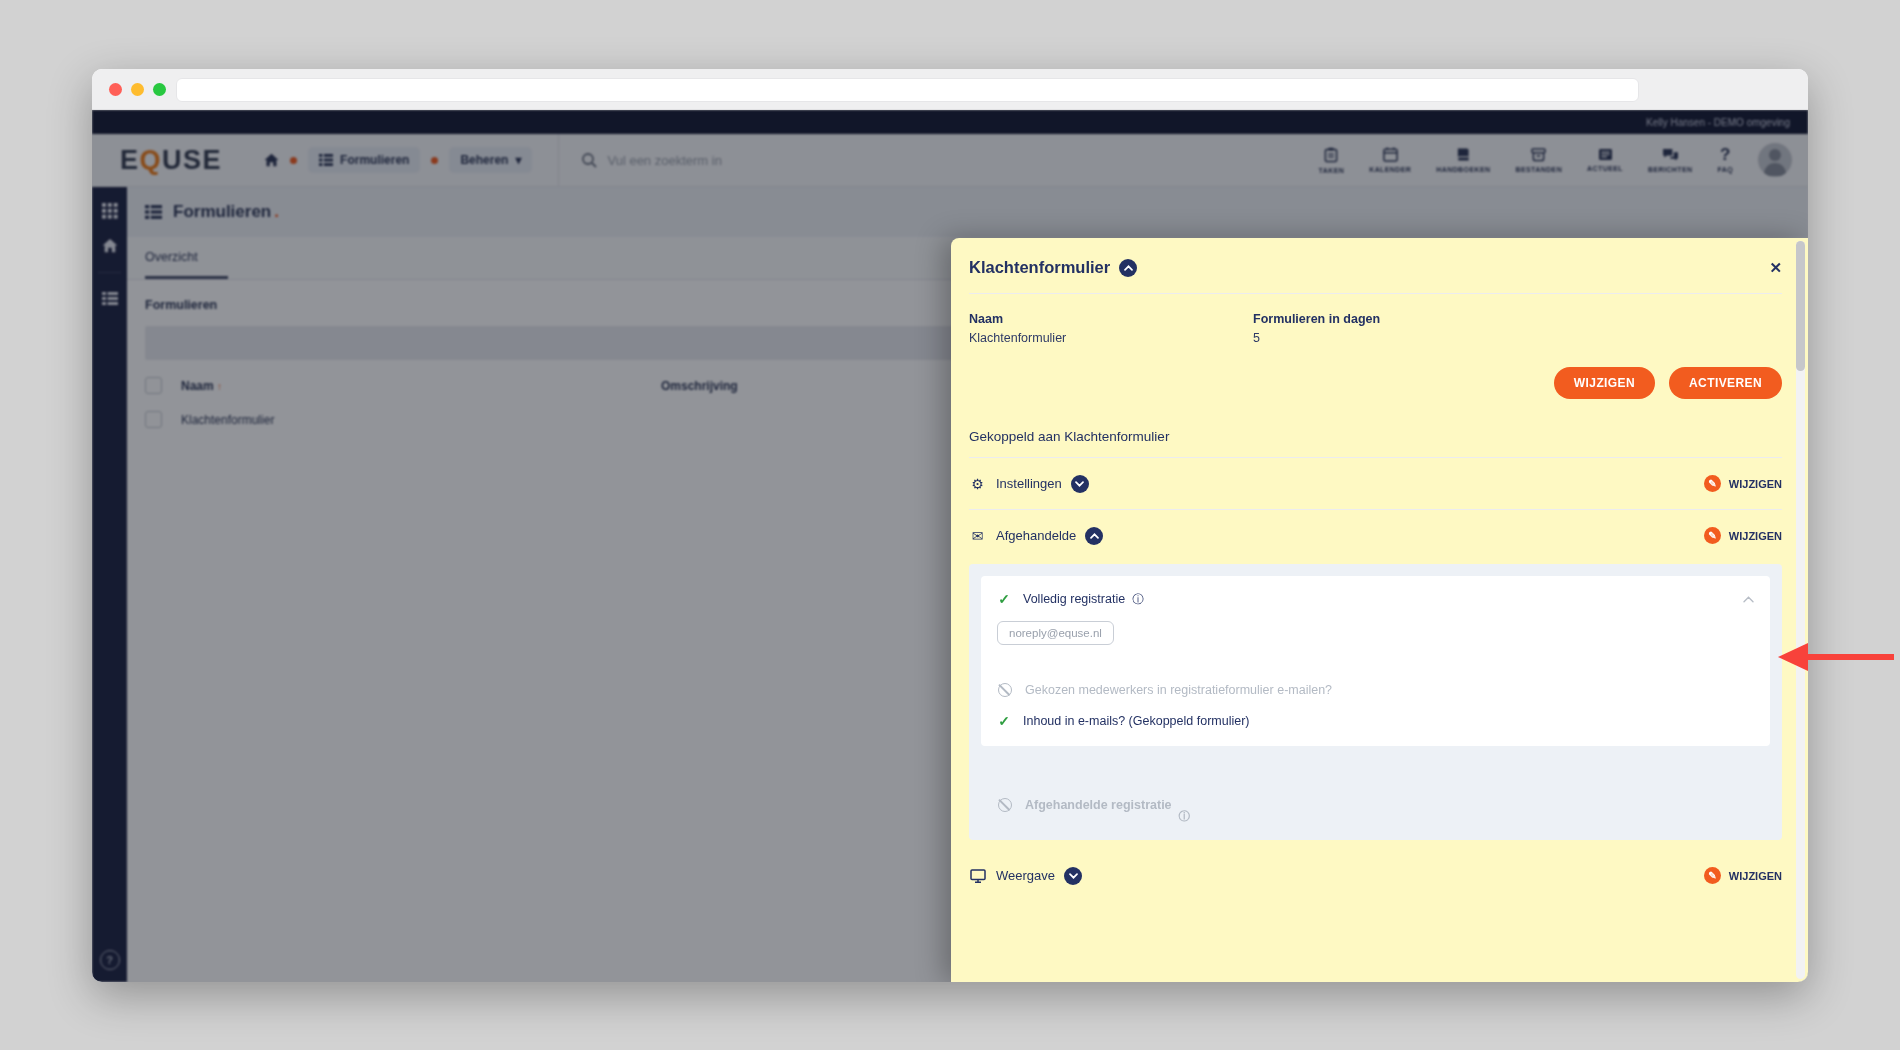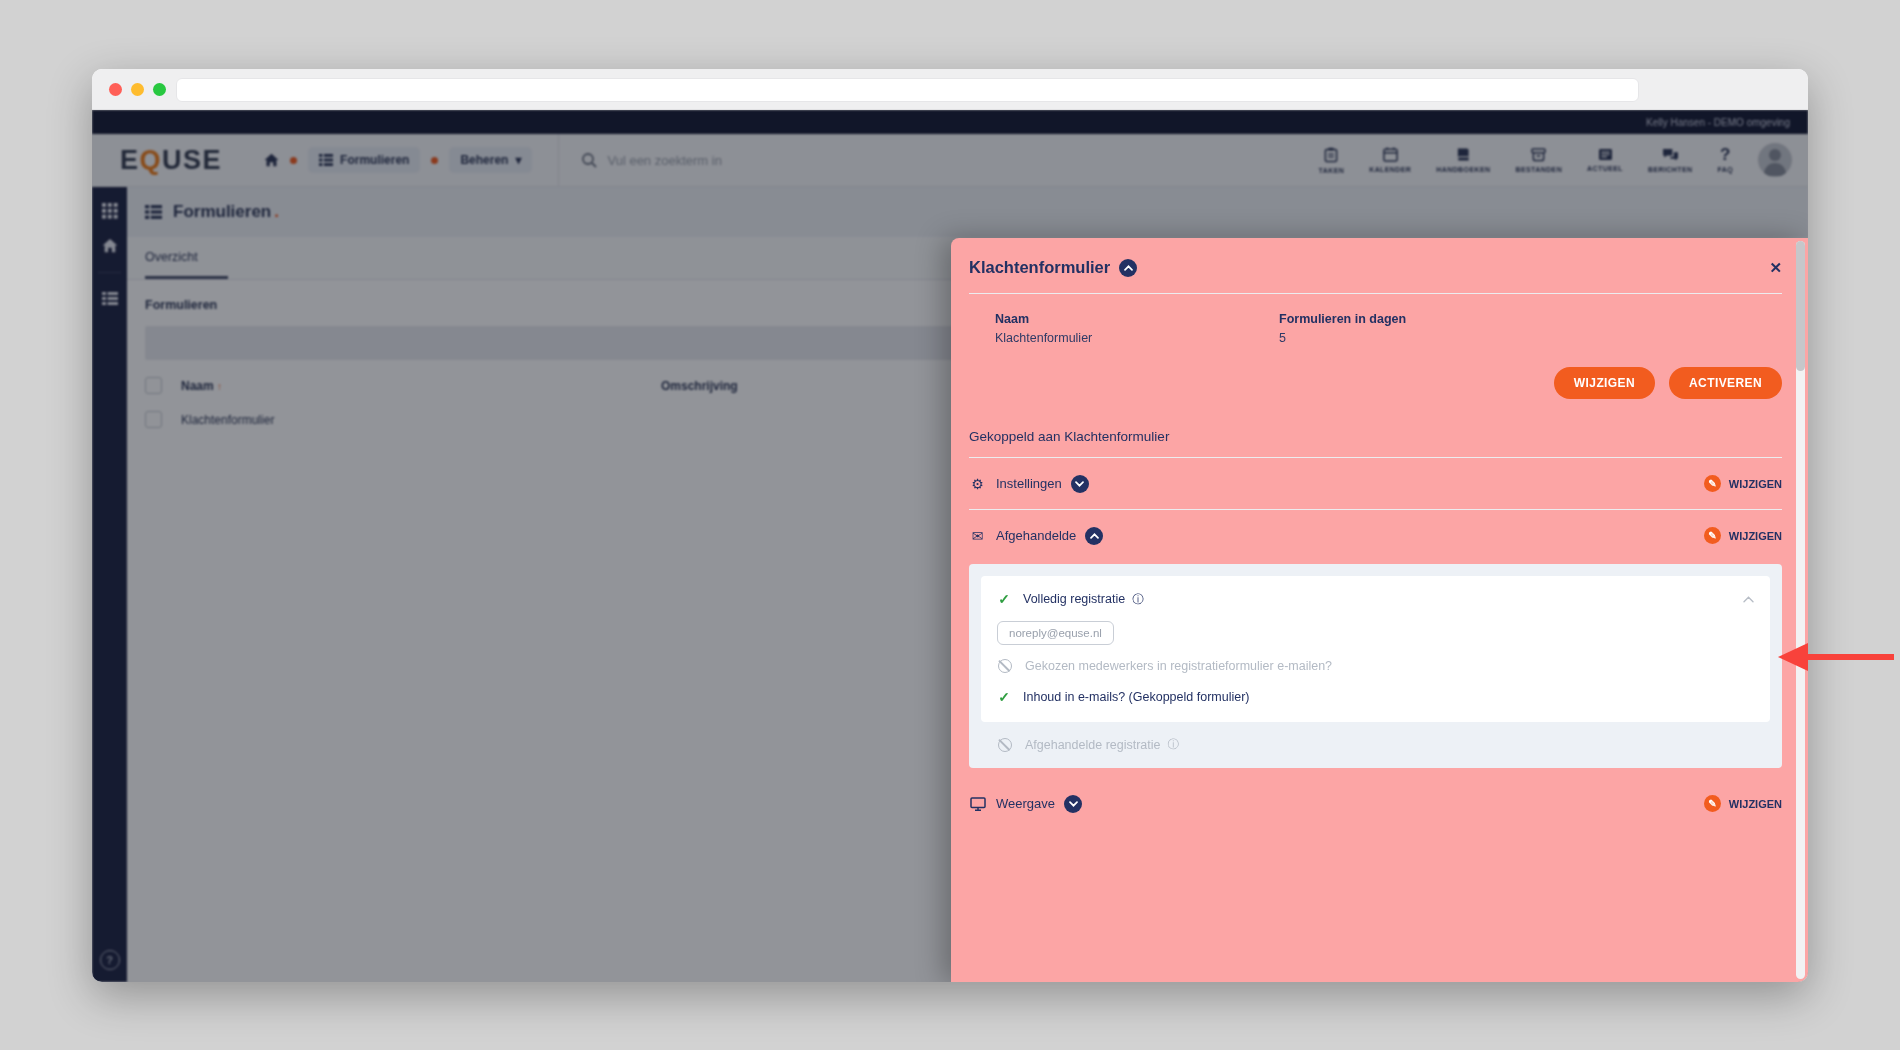--- a/index.html
+++ b/index.html
@@ -53,57 +53,57 @@
   .section-label{font-size:12.5px;font-weight:bold;color:#2c3655;}
   .toolbar{height:34px;background:#e8eaee;border-radius:2px;margin-top:14px;}
   .t-head,.t-row{display:flex;align-items:center;margin-top:17px;}
   .t-col1{width:516px;display:flex;align-items:center;gap:19px;}
   .cb{width:15px;height:15px;border:1px solid #c3c7cd;border-radius:3px;background:#fdfdfd;cursor:pointer;flex:0 0 auto;}
   .th{font-size:12px;font-weight:bold;color:#2c3655;}
   .th .sort{color:#f25c1f;font-size:10px;}
   .td{font-size:12px;color:#2c3655;}
   .overlay{position:absolute;inset:0;background:rgba(14,17,28,0.45);}
   
-  .modal{position:absolute;top:128px;left:859px;right:0;bottom:0;background:#fca5a5;border-radius:8px 0 0 0;
+  .modal{position:absolute;top:128px;left:859px;right:0;bottom:0;background:#fef9c3;border-radius:8px 0 0 0;
          box-shadow:-8px 0 28px rgba(0,0,0,.28);padding:0 26px 0 18px;box-sizing:border-box;color:#233163;}
   .m-scroll{position:absolute;top:3px;right:3px;bottom:3px;width:9px;background:#f2f2f3;border-radius:5px;}
   .m-thumb{position:absolute;top:0;left:0;width:9px;height:130px;background:#c6c7ca;border-radius:5px;}
   .m-header{display:flex;align-items:center;padding:20px 0 16px;border-bottom:1px solid #ececef;}
   .m-title{font-size:16.5px;font-weight:bold;}
   .circle-chev{width:18px;height:18px;border-radius:50%;background:#233163;display:inline-flex;
                align-items:center;justify-content:center;margin-left:9px;cursor:pointer;flex:0 0 auto;}
   .circle-chev.down svg{transform:rotate(180deg);}
   .m-close{margin-left:auto;font-size:15px;font-weight:bold;cursor:pointer;color:#233163;}
-  .m-fields{display:grid;grid-template-columns:284px 1fr;row-gap:7px;margin-top:18px;margin-left:26px;}
+  .m-fields{display:grid;grid-template-columns:284px 1fr;row-gap:7px;margin-top:18px;}
   .f-label{font-size:12.5px;font-weight:bold;margin-bottom:5px;}
   .f-value{font-size:12.5px;color:#2e3a66;}
   .m-actions{display:flex;justify-content:flex-end;gap:14px;margin-top:22px;}
   .btn{background:#f25c1f;color:#fff;border:none;border-radius:16px;padding:9px 20px;
        font-size:12px;font-weight:bold;letter-spacing:.4px;font-family:inherit;cursor:pointer;}
   .m-linked{font-size:13.5px;font-weight:normal;margin-top:30px;padding-bottom:13px;border-bottom:1px solid #ececef;}
   .acc-row{display:flex;align-items:center;height:51px;}
   .acc-row.bordered{border-bottom:1px solid #ececef;}
   .acc-icon{width:17px;margin-right:10px;text-align:center;font-size:15px;line-height:0;color:#233163;}
   .acc-icon.glyph{font-size:14px;line-height:normal;}
   .acc-label{font-size:13px;}
   .acc-edit{margin-left:auto;display:flex;align-items:center;gap:8px;font-size:11px;font-weight:bold;cursor:pointer;}
   .pencil{width:17px;height:17px;border-radius:50%;background:#f25c1f;color:#fff;font-size:10px;
           display:flex;align-items:center;justify-content:center;}
   .bg-panel{background:#edf1f6;border-radius:4px;padding:12px;margin:3px 0 10px;}
   .bg-card{background:#fff;border-radius:4px;padding:15px 16px 17px;}
   .sub-row{display:flex;align-items:center;gap:12px;font-size:12.5px;}
   .check{color:#2f9e41;font-weight:bold;font-size:14px;width:14px;text-align:center;}
   .no-icon{width:12px;height:12px;border:1.5px solid #b3bac4;border-radius:50%;position:relative;flex:0 0 auto;margin:0 1px;}
   .no-icon::after{content:'';position:absolute;left:-2px;top:5px;width:15px;height:1.5px;background:#b3bac4;transform:rotate(45deg);}
-  .muted{color:#b3bac4;}
+  .muted{color:#b3bac4;margin-top:24px;}
   .info{font-size:11.5px;margin-left:-5px;cursor:pointer;}
   .caret-thin{margin-left:auto;line-height:0;cursor:pointer;}
   .chip{display:inline-block;border:1px solid #c9ced6;border-radius:6px;padding:5px 11px;font-size:11.5px;
         color:#99a0ac;margin:14px 0;cursor:text;}.mt16{margin-top:16px;}
-  .outside-row{padding:15px 16px 4px;}
+  .outside-row{padding:15px 16px 4px;font-weight:bold;}
   
   .arrow-shaft{position:absolute;left:1806px;top:654px;width:88px;height:6px;background:#f8423b;z-index:50;}
   .arrow-head{position:absolute;left:1778px;top:643px;width:0;height:0;z-index:50;
               border-top:14px solid transparent;border-bottom:14px solid transparent;border-right:30px solid #f8423b;}
 </style>
 </head>
 <body>
 
 <div class="desktop">
   <div class="browser">

